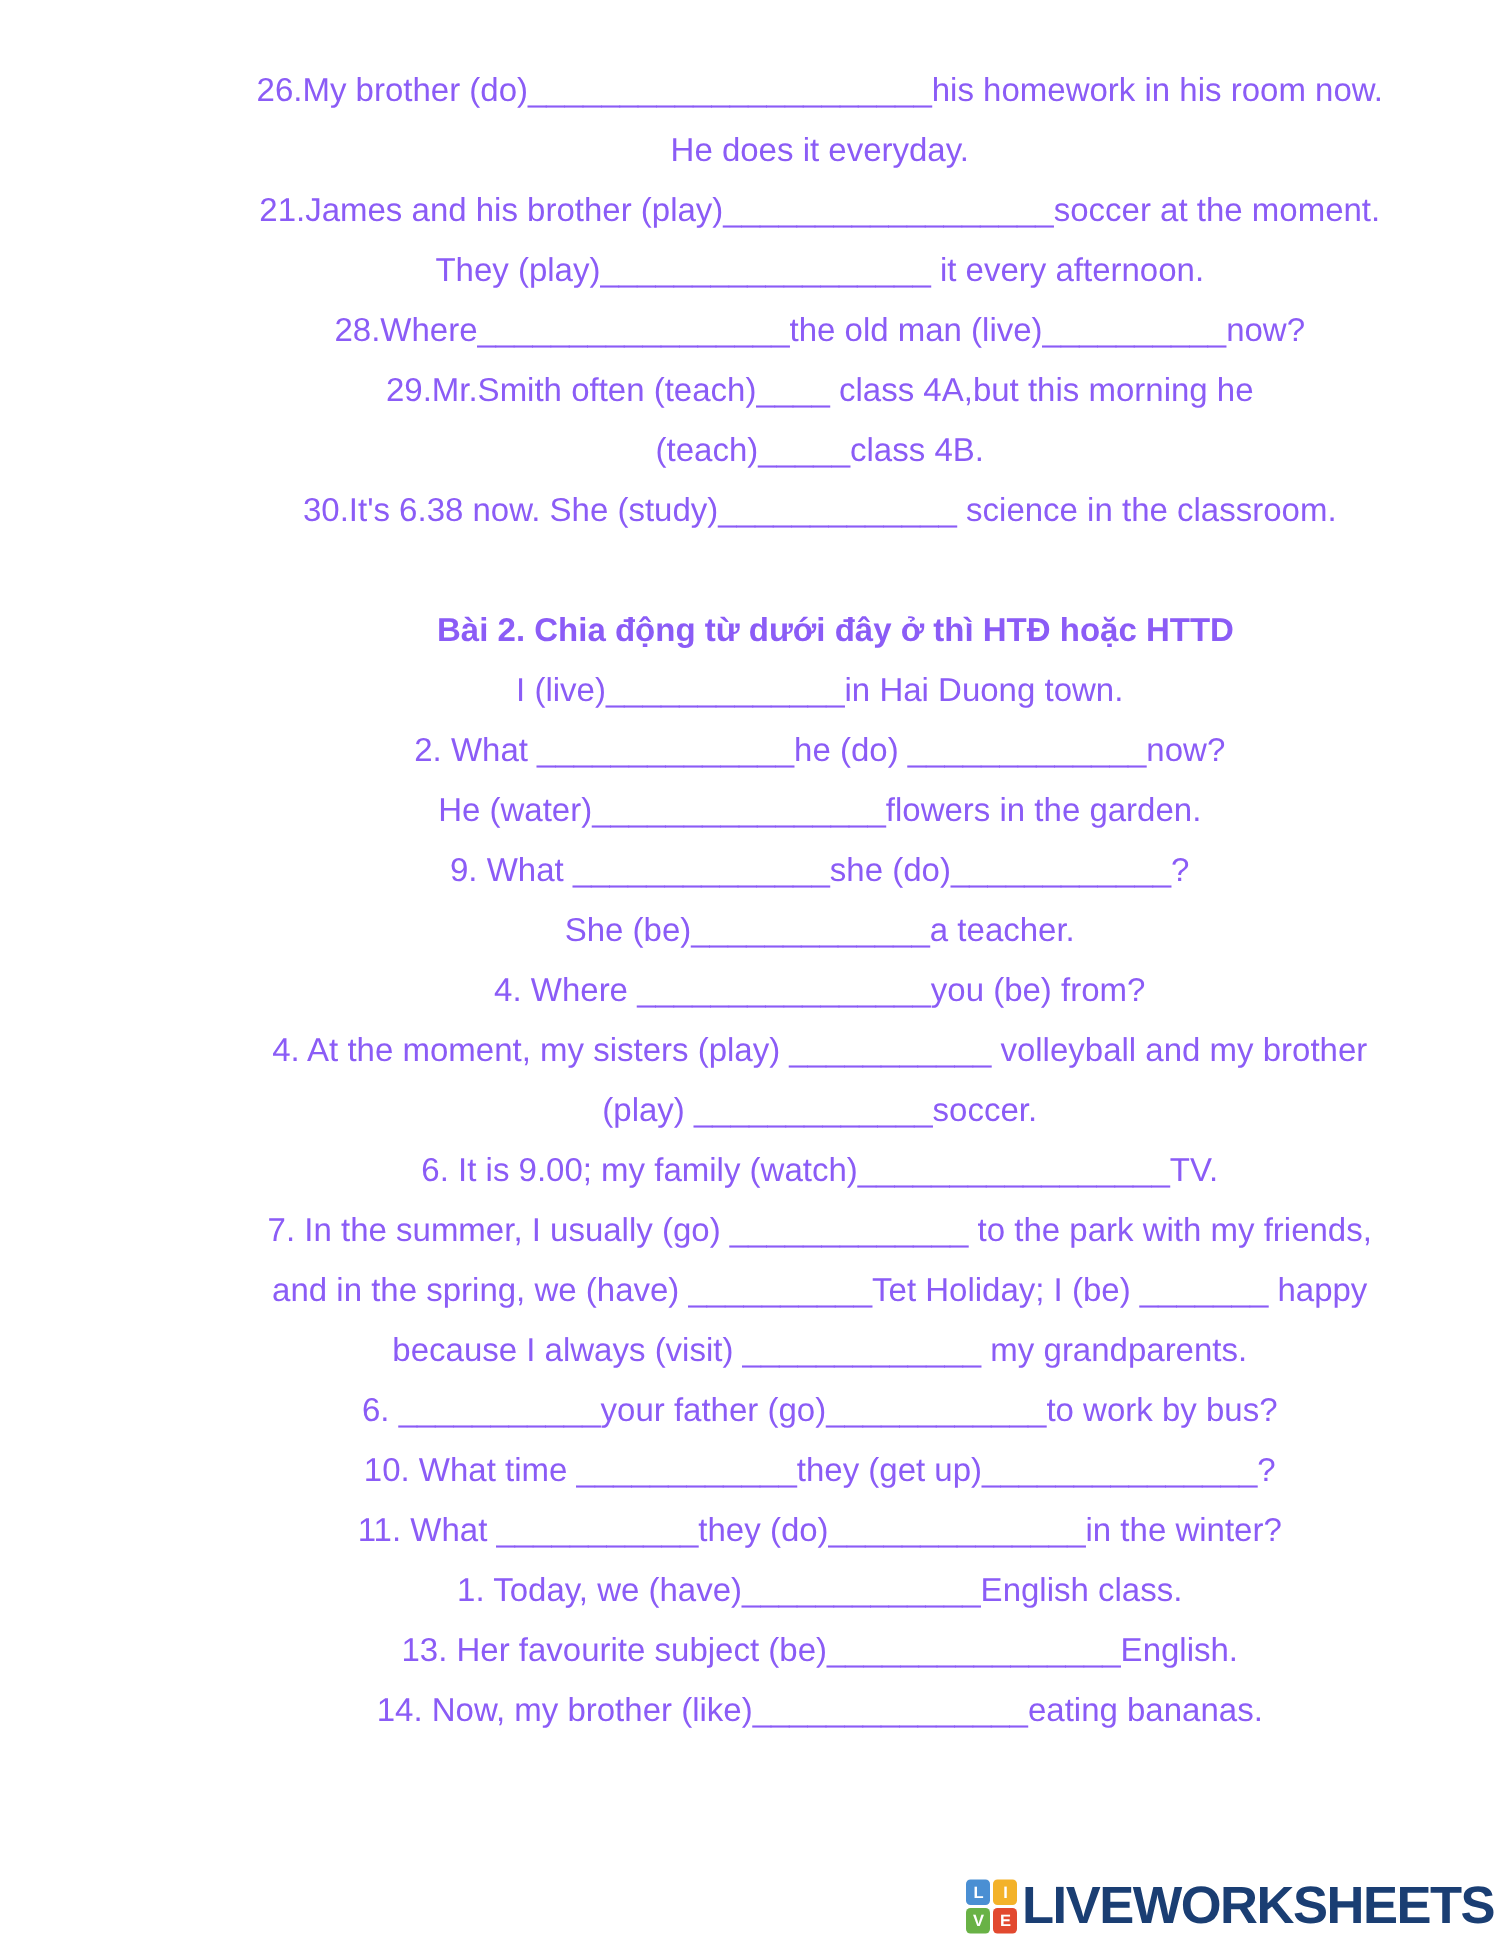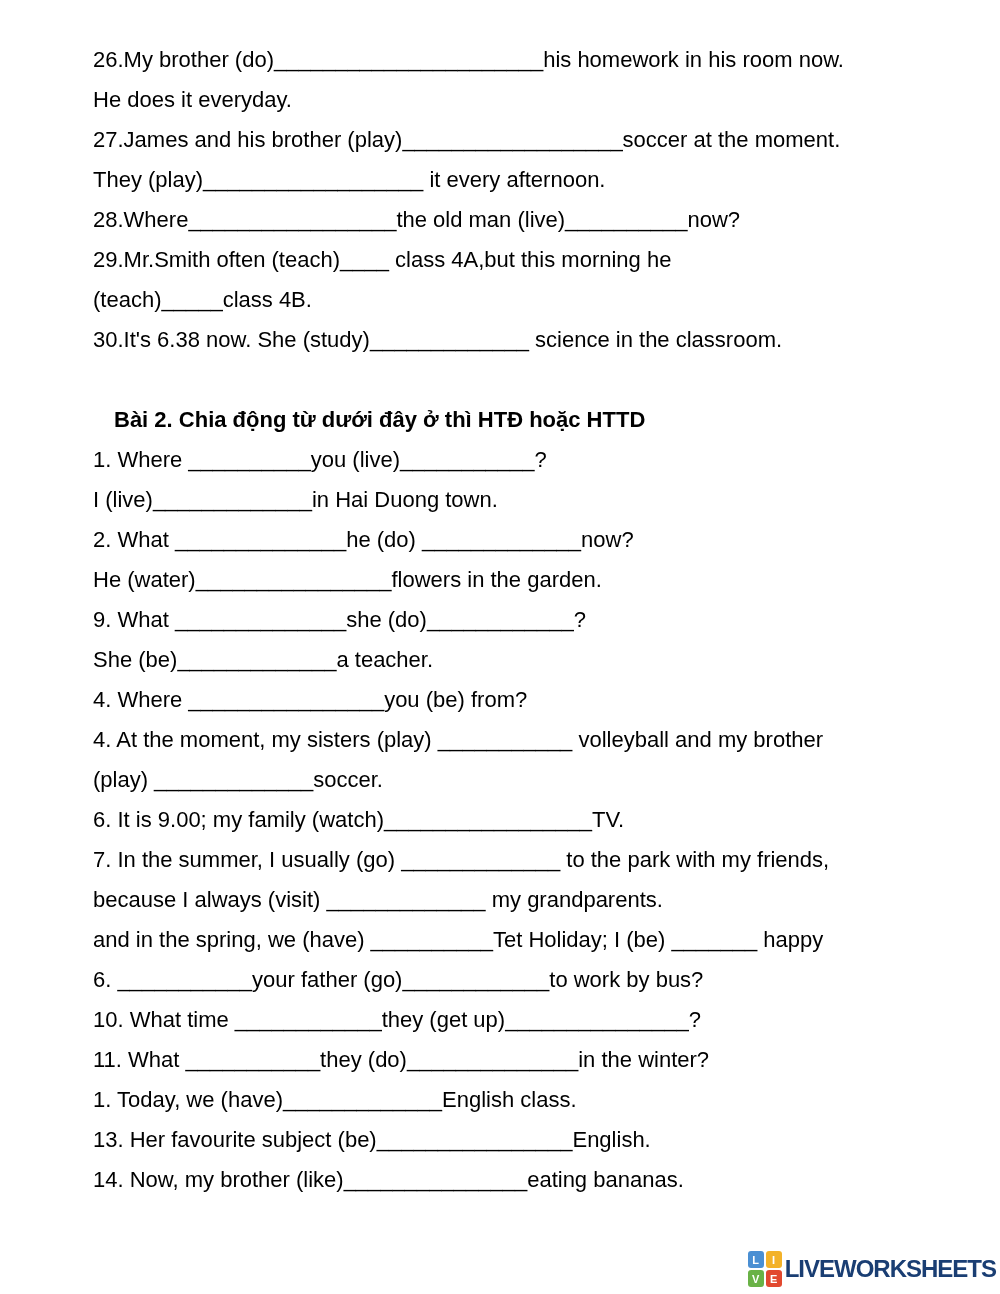--- a/index.html
+++ b/index.html
@@ -16,22 +16,23 @@
   }
   .content {
     position: absolute;
     left: 93px;
     top: 40px;
     right: 0;
   }
   .line {
     font-size: 22px;
     line-height: 40px;
-    color: #000000;
+    color: #8b5cf6;
     white-space: nowrap;
+    text-align: center;
   }
   .spacer-line {
     height: 40px;
   }
   .section-title {
     font-weight: bold;
     margin-left: 21px;
   }
   .footer {
     position: absolute;
@@ -51,57 +52,56 @@
     display: flex;
     align-items: center;
     justify-content: center;
     color: #ffffff;
     font-size: 11px;
     font-weight: bold;
     border-radius: 3px;
     font-family: "Liberation Sans", sans-serif;
   }
   .brand-text {
-    font-size: 24px;
+    font-size: 35px;
     font-weight: 800;
     letter-spacing: -1px;
     font-family: "Liberation Sans", sans-serif;
   }
 </style>
 </head>
 <body>
 
 <div class="content">
 
   <div class="line">26.My brother (do)______________________his homework in his room now.</div>
   <div class="line">He does it everyday.</div>
-  <div class="line">27.James and his brother (play)__________________soccer at the moment.</div>
+  <div class="line">21.James and his brother (play)__________________soccer at the moment.</div>
   <div class="line">They (play)__________________ it every afternoon.</div>
   <div class="line">28.Where_________________the old man (live)__________now?</div>
   <div class="line">29.Mr.Smith often (teach)____ class 4A,but this morning he</div>
   <div class="line">(teach)_____class 4B.</div>
   <div class="line">30.It's 6.38 now. She (study)_____________ science in the classroom.</div>
 
   <div class="spacer-line"></div>
 
   <div class="line section-title">Bài 2. Chia động từ dưới đây ở thì HTĐ hoặc HTTD</div>
 
-  <div class="line">1. Where __________you (live)___________?</div>
   <div class="line">I (live)_____________in Hai Duong town.</div>
   <div class="line">2. What ______________he (do) _____________now?</div>
   <div class="line">He (water)________________flowers in the garden.</div>
   <div class="line">9. What ______________she (do)____________?</div>
   <div class="line">She (be)_____________a teacher.</div>
   <div class="line">4. Where ________________you (be) from?</div>
   <div class="line">4. At the moment, my sisters (play) ___________ volleyball and my brother</div>
   <div class="line">(play) _____________soccer.</div>
   <div class="line">6. It is 9.00; my family (watch)_________________TV.</div>
   <div class="line">7. In the summer, I usually (go) _____________ to the park with my friends,</div>
+  <div class="line">and in the spring, we (have) __________Tet Holiday; I (be) _______ happy</div>
   <div class="line">because I always (visit) _____________ my grandparents.</div>
-  <div class="line">and in the spring, we (have) __________Tet Holiday; I (be) _______ happy</div>
   <div class="line">6. ___________your father (go)____________to work by bus?</div>
   <div class="line">10. What time ____________they (get up)_______________?</div>
   <div class="line">11. What ___________they (do)______________in the winter?</div>
   <div class="line">1. Today, we (have)_____________English class.</div>
   <div class="line">13. Her favourite subject (be)________________English.</div>
   <div class="line">14. Now, my brother (like)_______________eating bananas.</div>
 
 </div>
 
 <div class="footer">

